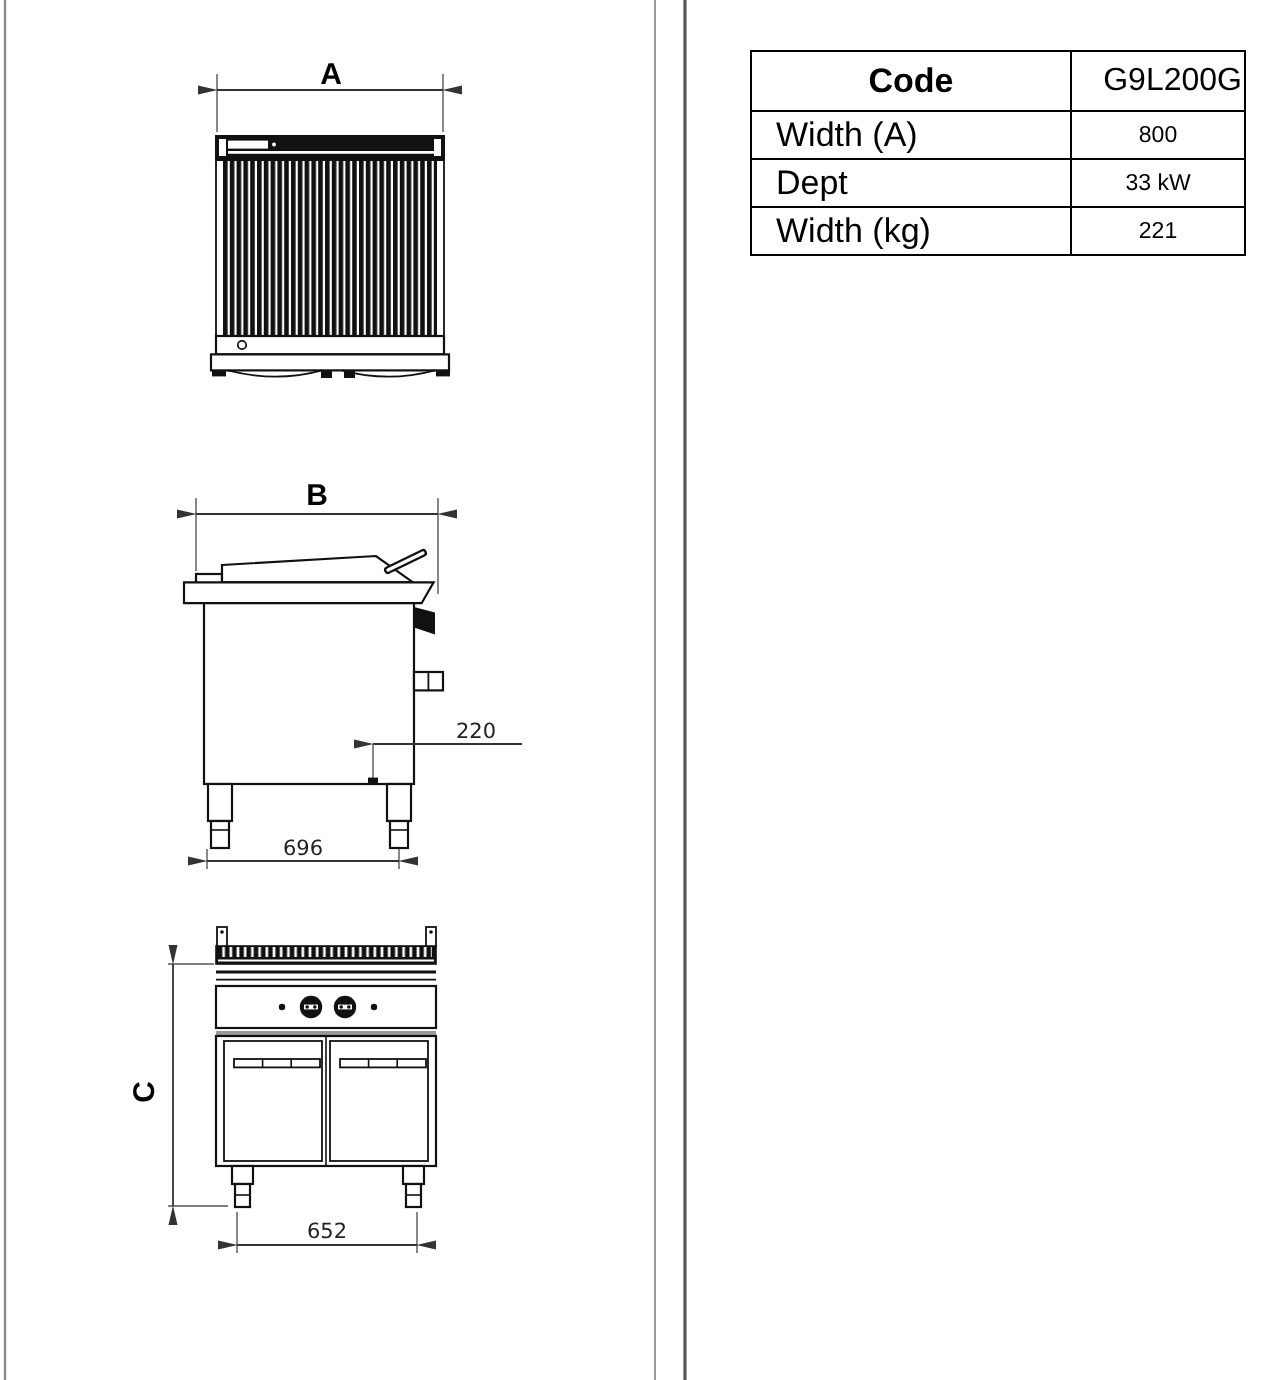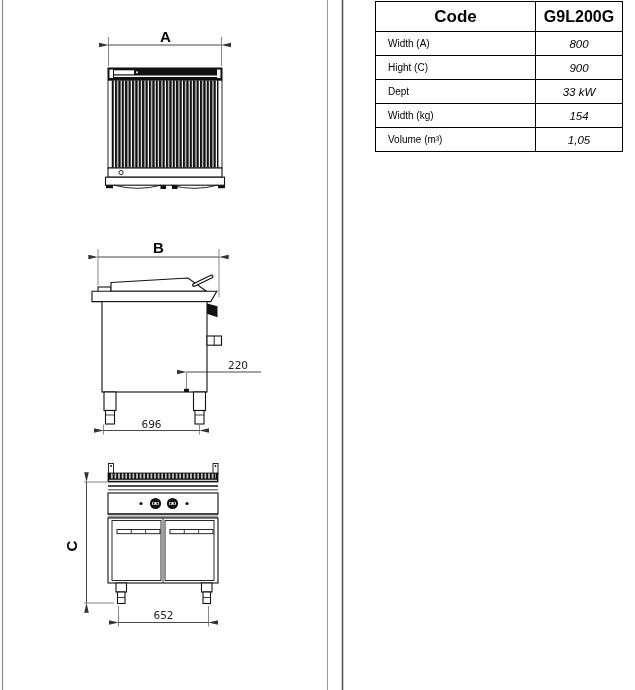--- a/index.html
+++ b/index.html
@@ -9,28 +9,28 @@
   }
   svg.drawings{position:absolute;left:0;top:0;}
   .outline{fill:#fff;stroke:#111;stroke-width:1.1;}
   .thin{fill:none;stroke:#111;stroke-width:0.9;}
   .dim{stroke:#333;stroke-width:0.9;fill:none;}
   .ext{stroke:#555;stroke-width:0.7;fill:none;}
   .dimtext{font-family:"DejaVu Sans",sans-serif;font-size:10.5px;fill:#222;}
   .dimlabel{font-family:"Liberation Sans",sans-serif;font-size:15px;font-weight:bold;fill:#000;}
   
   .spec-wrap{position:absolute;left:375px;top:1px;width:247px;}
-  table.spec{border-collapse:collapse;table-layout:fixed;width:247px;border:1.5px solid #000;}
+  table.spec{border-collapse:collapse;table-layout:fixed;width:247px;border:1.5px solid #000;margin-top:24px;}
   table.spec th,table.spec td{border:1px solid #000;overflow:hidden;white-space:nowrap;}
   table.spec col.c1{width:160px;}
   table.spec col.c2{width:87px;}
   th.code{height:27px;font-size:17px;font-weight:bold;text-align:center;}
-  th.model{height:27px;font-size:16px;font-weight:bold;text-align:center;}
-  td.lbl{height:21px;font-size:10px;font-weight:normal;text-align:left;padding-left:12px;color:#000;}
-  td.val{height:21px;font-size:11.5px;text-align:center;color:#000;font-style:italic;}
+  th.model{height:27px;font-size:16px;font-weight:normal;text-align:right;}
+  td.lbl{height:21px;font-size:17px;font-weight:normal;text-align:left;padding-left:12px;color:#000;}
+  td.val{height:21px;font-size:11.5px;text-align:center;color:#000;}
 </style>
 </head>
 <body>
 
 <div class="page">
 
   <svg class="drawings" width="635" height="690" viewBox="0 0 635 690">
     <defs>
       <marker id="arw" viewBox="0 0 10 6" refX="0.3" refY="3" markerWidth="10" markerHeight="6" orient="auto-start-reverse" markerUnits="userSpaceOnUse">
         <path d="M0,3 L10,0.7 L10,5.3 Z" fill="#333"></path>
@@ -199,32 +199,24 @@
       <tbody>
           <tr>
         <th class="code">Code</th>
         <th class="model">G9L200G</th>
       </tr>
       <tr>
         <td class="lbl">Width (A)</td>
         <td class="val">800</td>
       </tr>
       <tr>
-        <td class="lbl">Hight (C)</td>
-        <td class="val">900</td>
-      </tr>
-      <tr>
         <td class="lbl">Dept</td>
         <td class="val">33 kW</td>
       </tr>
       <tr>
         <td class="lbl">Width (kg)</td>
-        <td class="val">154</td>
-      </tr>
-      <tr>
-        <td class="lbl">Volume (m³)</td>
-        <td class="val">1,05</td>
+        <td class="val">221</td>
       </tr>
     </tbody>
       </table>
   </div>
 
 </div>
 
 </body></html>

